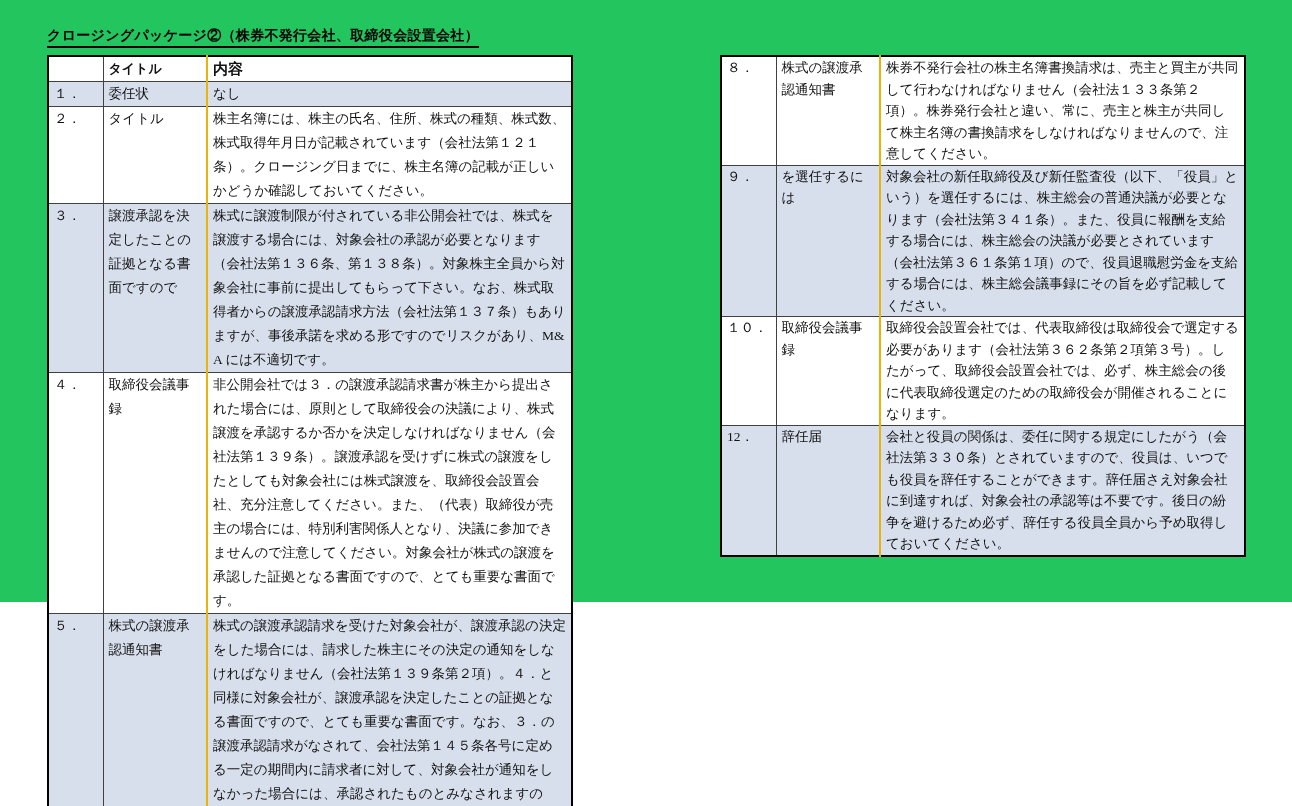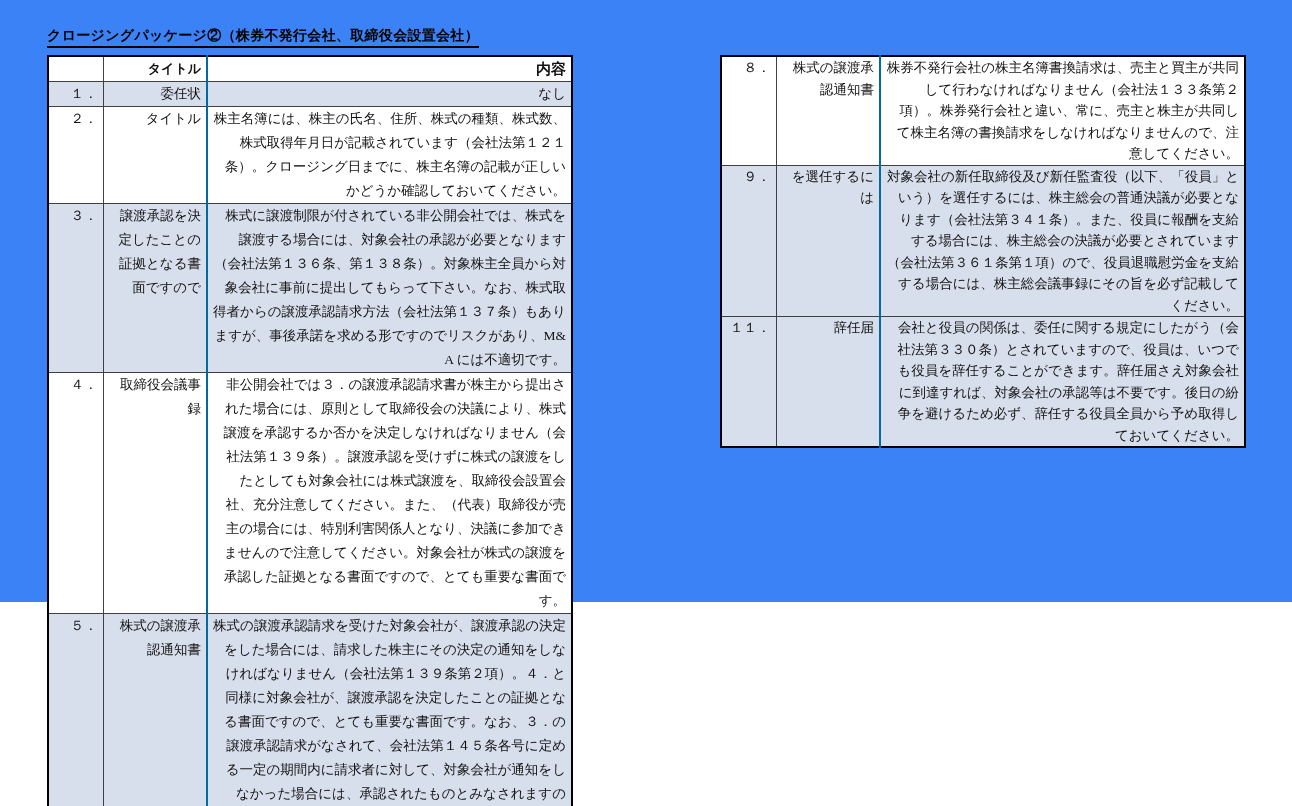--- a/index.html
+++ b/index.html
@@ -5,21 +5,21 @@
   html, body {
     margin: 0; padding: 0;
     width: 1292px; height: 806px;
     background: #ffffff;
     font-family: "Liberation Serif", serif;
     overflow: hidden;
   }
   .page {
     position: relative;
     width: 1292px; height: 602px;
-    background: #3b82f6;
+    background: #22c55e;
   }
   .pane { position: absolute; }
   #left-pane  { left: 47px; top: 26px; }
   #right-pane { left: 720px; top: 55px; }
 
   .doc-title {
     display: inline-block;
     font-family: "Liberation Sans", sans-serif;
     font-weight: bold;
     font-size: 14px;
@@ -37,33 +37,33 @@
     background: #ffffff;
     border: 2px solid #000;
   }
   table.doc col.c-no    { width: 55px; }
   table.doc col.c-title { width: 104px; }
   table.doc col.c-body  { width: 365px; }
 
   table.doc th, table.doc td {
     border: 1px solid #404040;
     vertical-align: top;
-    text-align: right;
+    text-align: left;
     padding: 0 5px;
     font-size: 13.5px;
     line-height: 24px;
     color: #121212;
     font-weight: normal;
     overflow: hidden;
     word-break: break-all;
   }
   #right-pane table.doc td { line-height: 21.5px; }
 
   table.doc td.cell-content, table.doc th.h-content {
-    border-left: 2px solid #0369a1;
+    border-left: 2px solid #eab308;
     margin-top: 30px;
   }
   table.doc thead th {
     font-family: "Liberation Sans", sans-serif;
     font-weight: bold;
     font-size: 13px;
   }
   table.doc thead th.h-content { font-size: 15px; }
 
   tr.shaded td { background: #d8dfec; }
@@ -131,22 +131,27 @@
         <tr style="height:87px">
           <td>８．</td>
           <td>株式の譲渡承認通知書</td>
           <td class="cell-content">株券不発行会社の株主名簿書換請求は、売主と買主が共同して行わなければなりません（会社法１３３条第２項）。株券発行会社と違い、常に、売主と株主が共同して株主名簿の書換請求をしなければなりませんので、注意してください。</td>
         </tr>
         <tr class="shaded" style="height:121px">
           <td>９．</td>
           <td>を選任するには</td>
           <td class="cell-content">対象会社の新任取締役及び新任監査役（以下、「役員」という）を選任するには、株主総会の普通決議が必要となります（会社法第３４１条）。また、役員に報酬を支給する場合には、株主総会の決議が必要とされています（会社法第３６１条第１項）ので、役員退職慰労金を支給する場合には、株主総会議事録にその旨を必ず記載してください。</td>
         </tr>
+        <tr style="height:88px">
+          <td>１０．</td>
+          <td>取締役会議事録</td>
+          <td class="cell-content">取締役会設置会社では、代表取締役は取締役会で選定する必要があります（会社法第３６２条第２項第３号）。したがって、取締役会設置会社では、必ず、株主総会の後に代表取締役選定のための取締役会が開催されることになります。</td>
+        </tr>
         <tr class="shaded" style="height:103px">
-          <td>１１．</td>
+          <td>12．</td>
           <td>辞任届</td>
           <td class="cell-content">会社と役員の関係は、委任に関する規定にしたがう（会社法第３３０条）とされていますので、役員は、いつでも役員を辞任することができます。辞任届さえ対象会社に到達すれば、対象会社の承認等は不要です。後日の紛争を避けるため必ず、辞任する役員全員から予め取得しておいてください。</td>
         </tr>
       </tbody>
     </table>
   </div>
 
 </div>
 
 </body></html>

